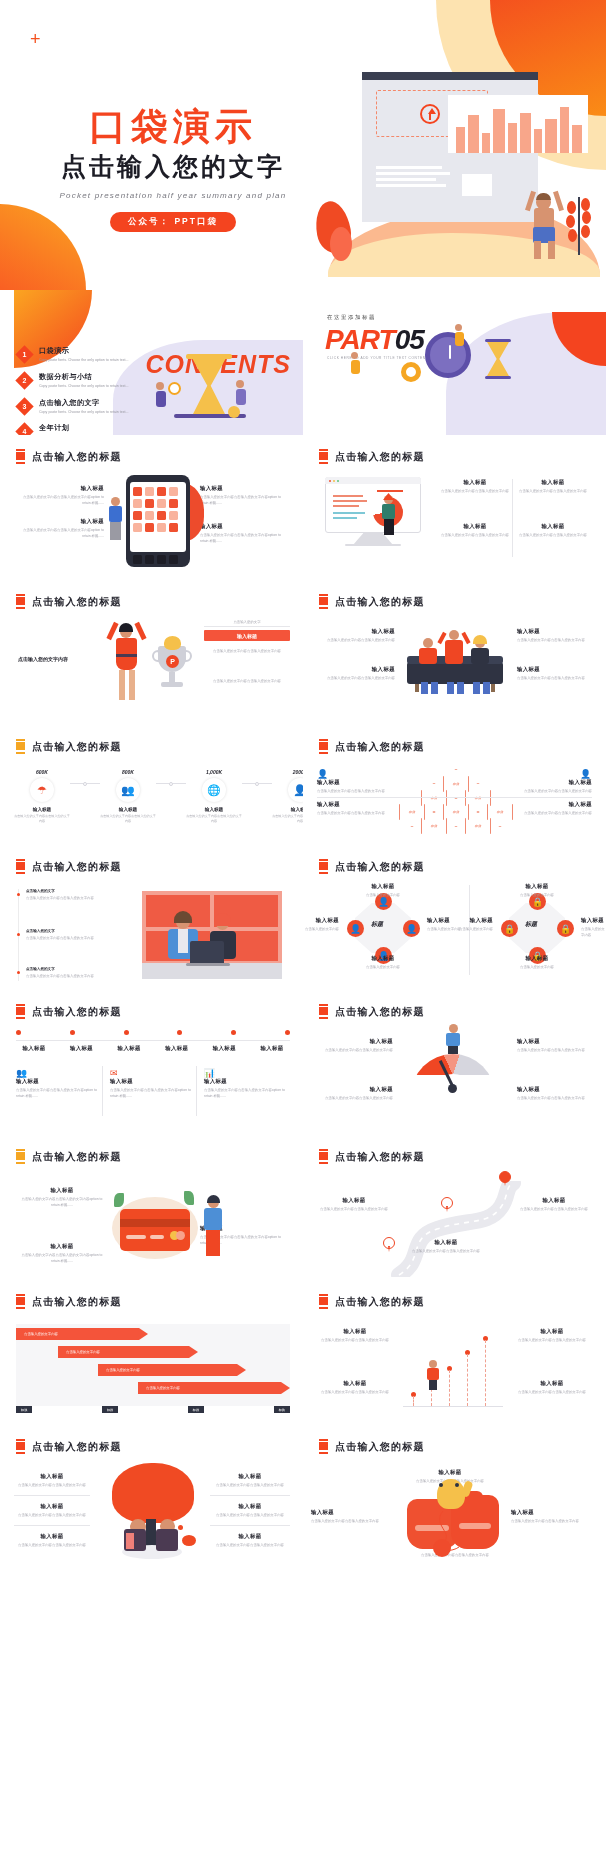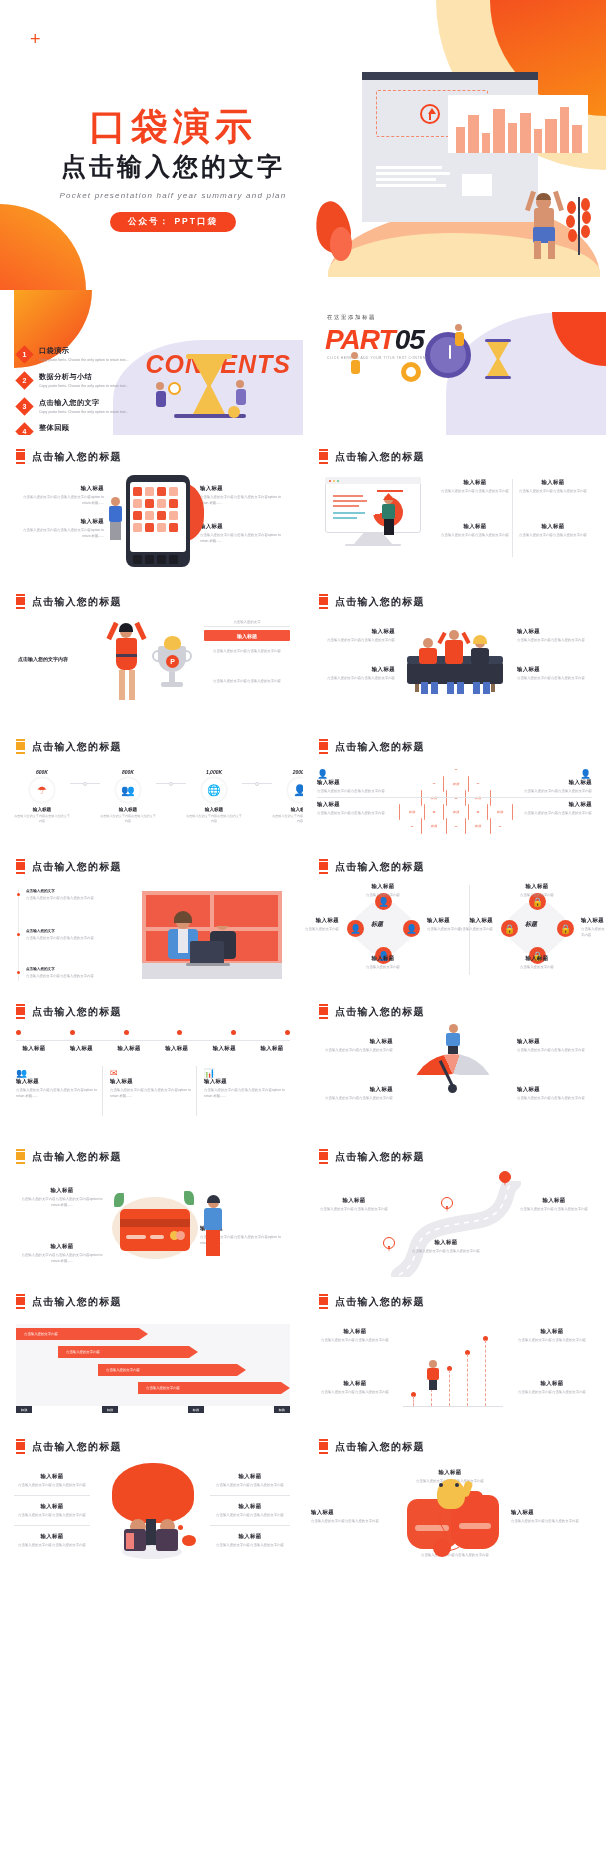--- a/index.html
+++ b/index.html
@@ -294,21 +294,21 @@
         <div class="toc-txt">
           <div class="toc-h">点击输入您的文字</div>
           <div class="toc-b">Copy paste fonts. Choose the only option to retain text...</div>
         </div>
       </div>
       <div class="toc-item">
         <div class="toc-num">
             <span>4</span>
           </div>
         <div class="toc-txt">
-          <div class="toc-h">整体回顾</div>
+          <div class="toc-h">全年计划</div>
 
         </div>
       </div>
     </div>
 
     <div class="hourglass">
       <div class="hg-top"></div>
         <div class="hg-body"></div>
         <div class="hg-base"></div>
       <div class="hgp" style="left:16px;top:34px">

